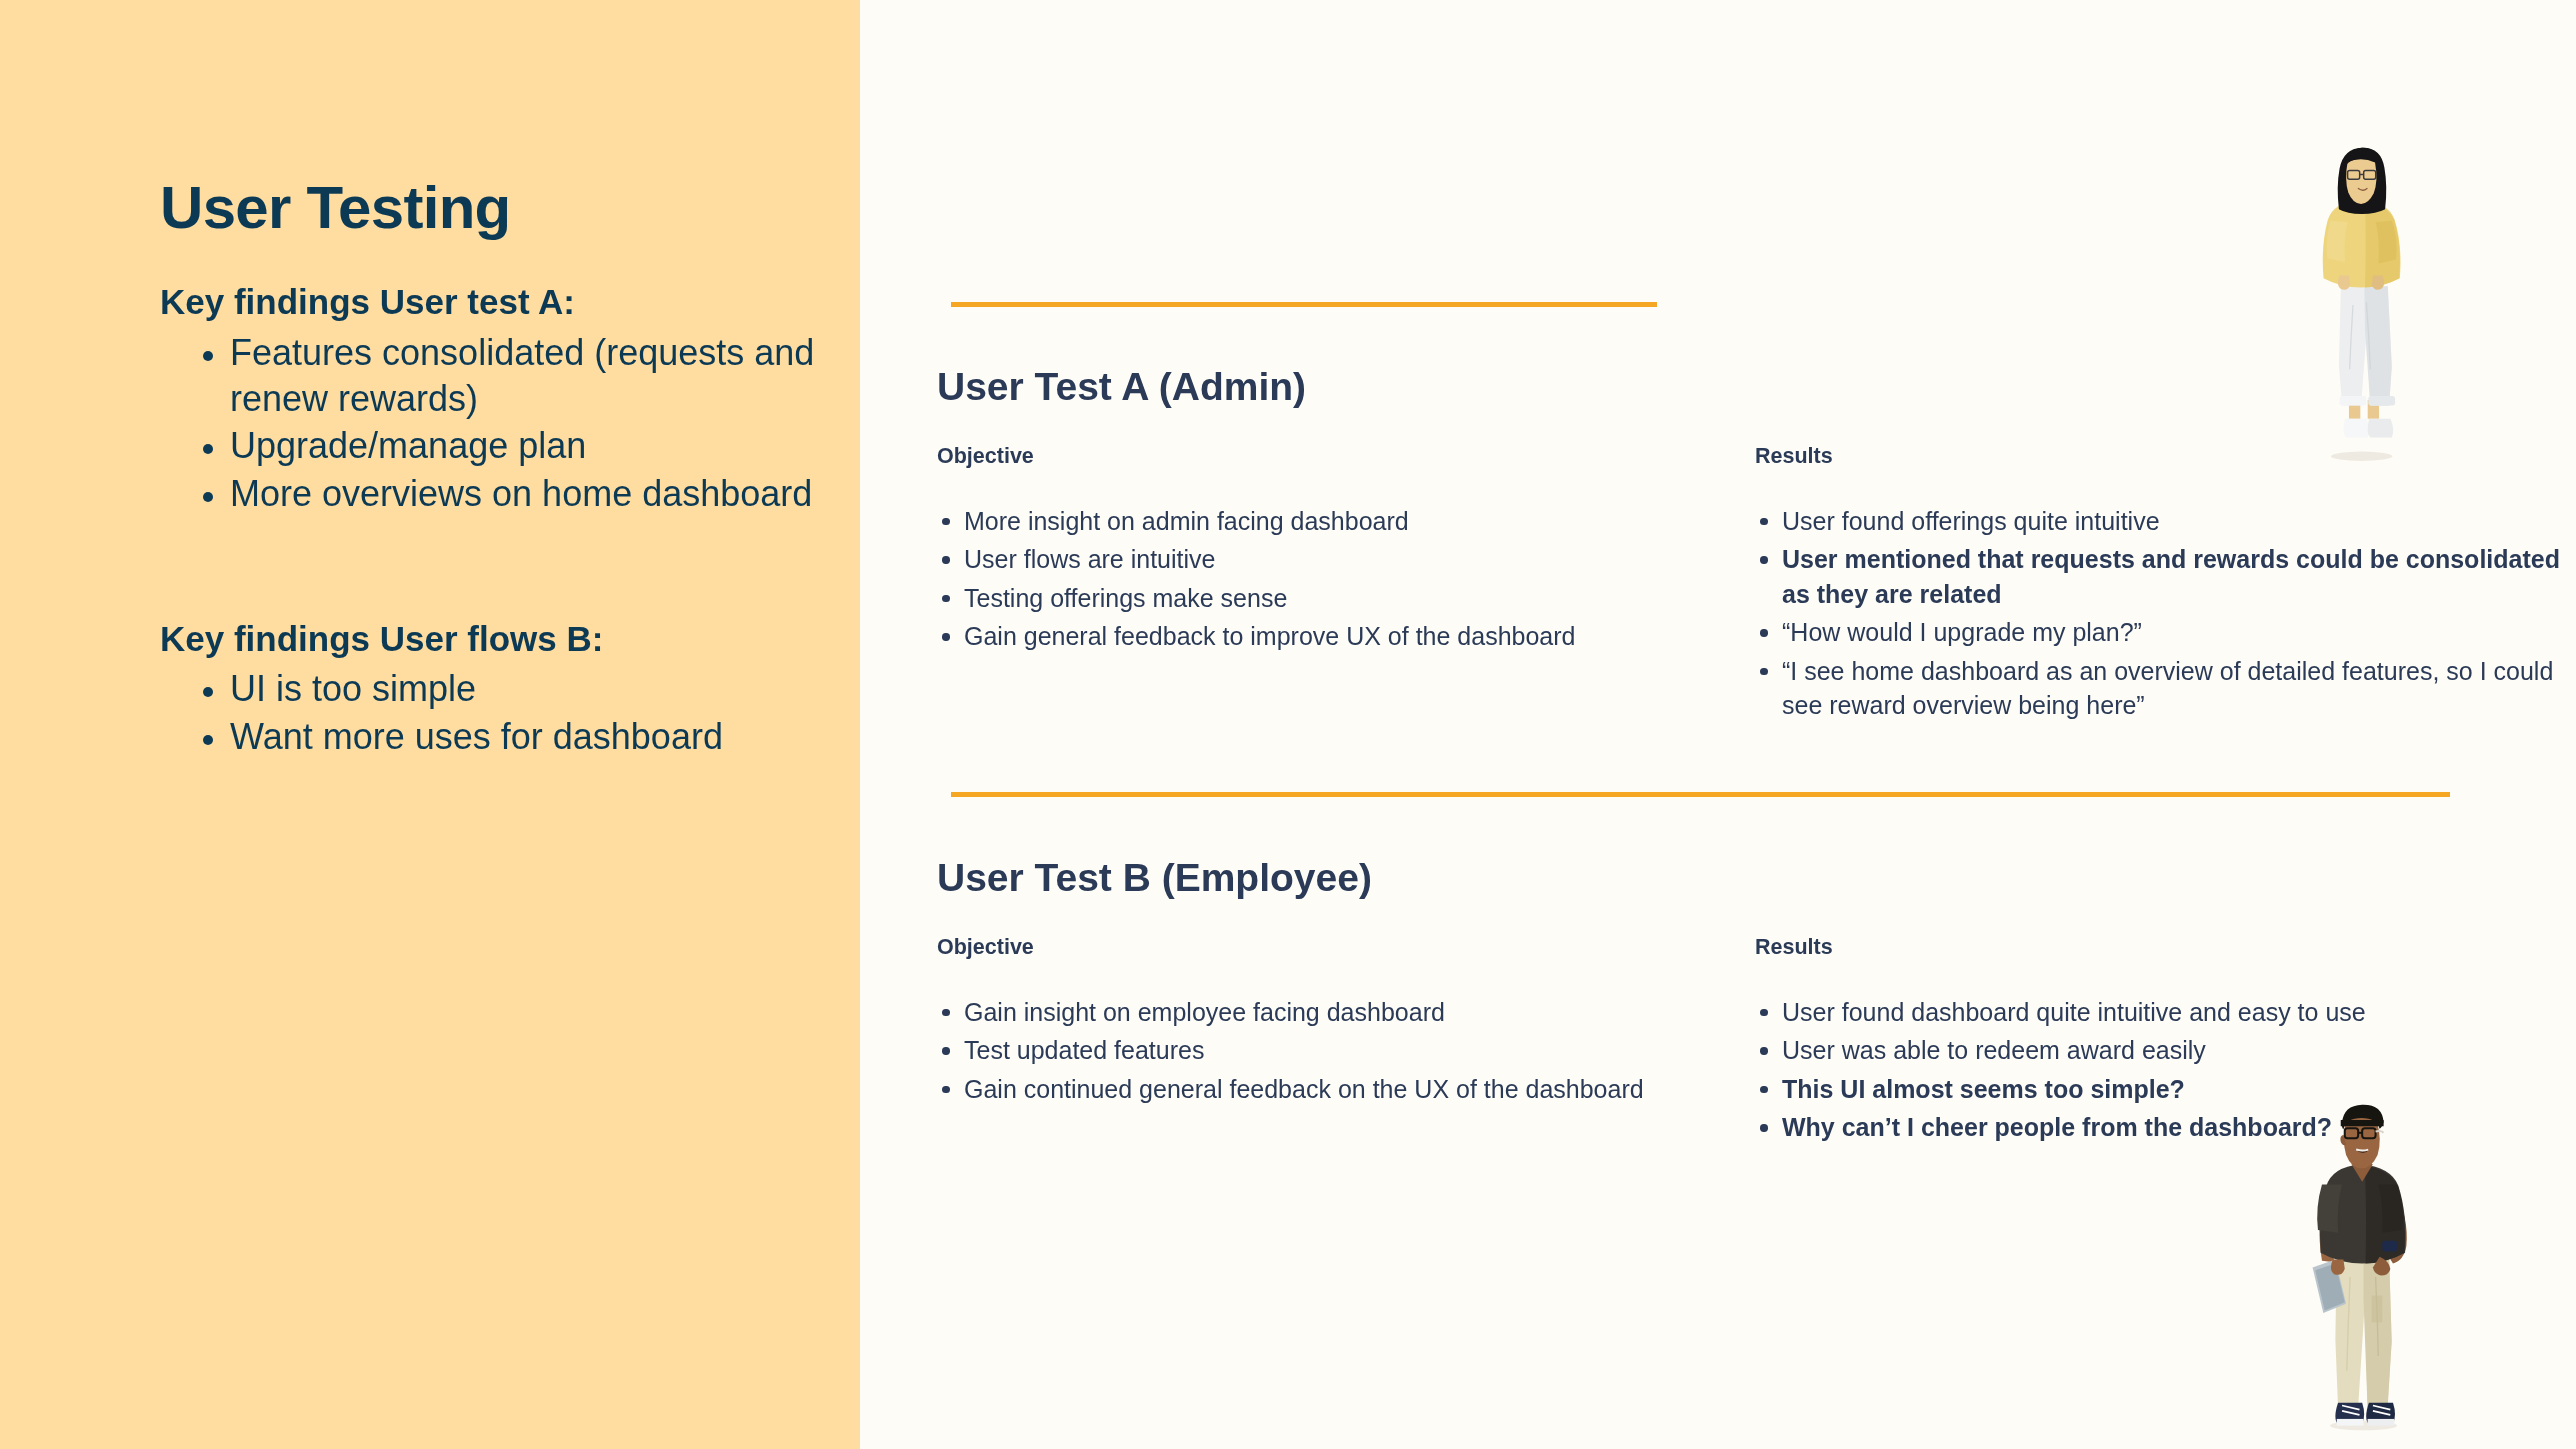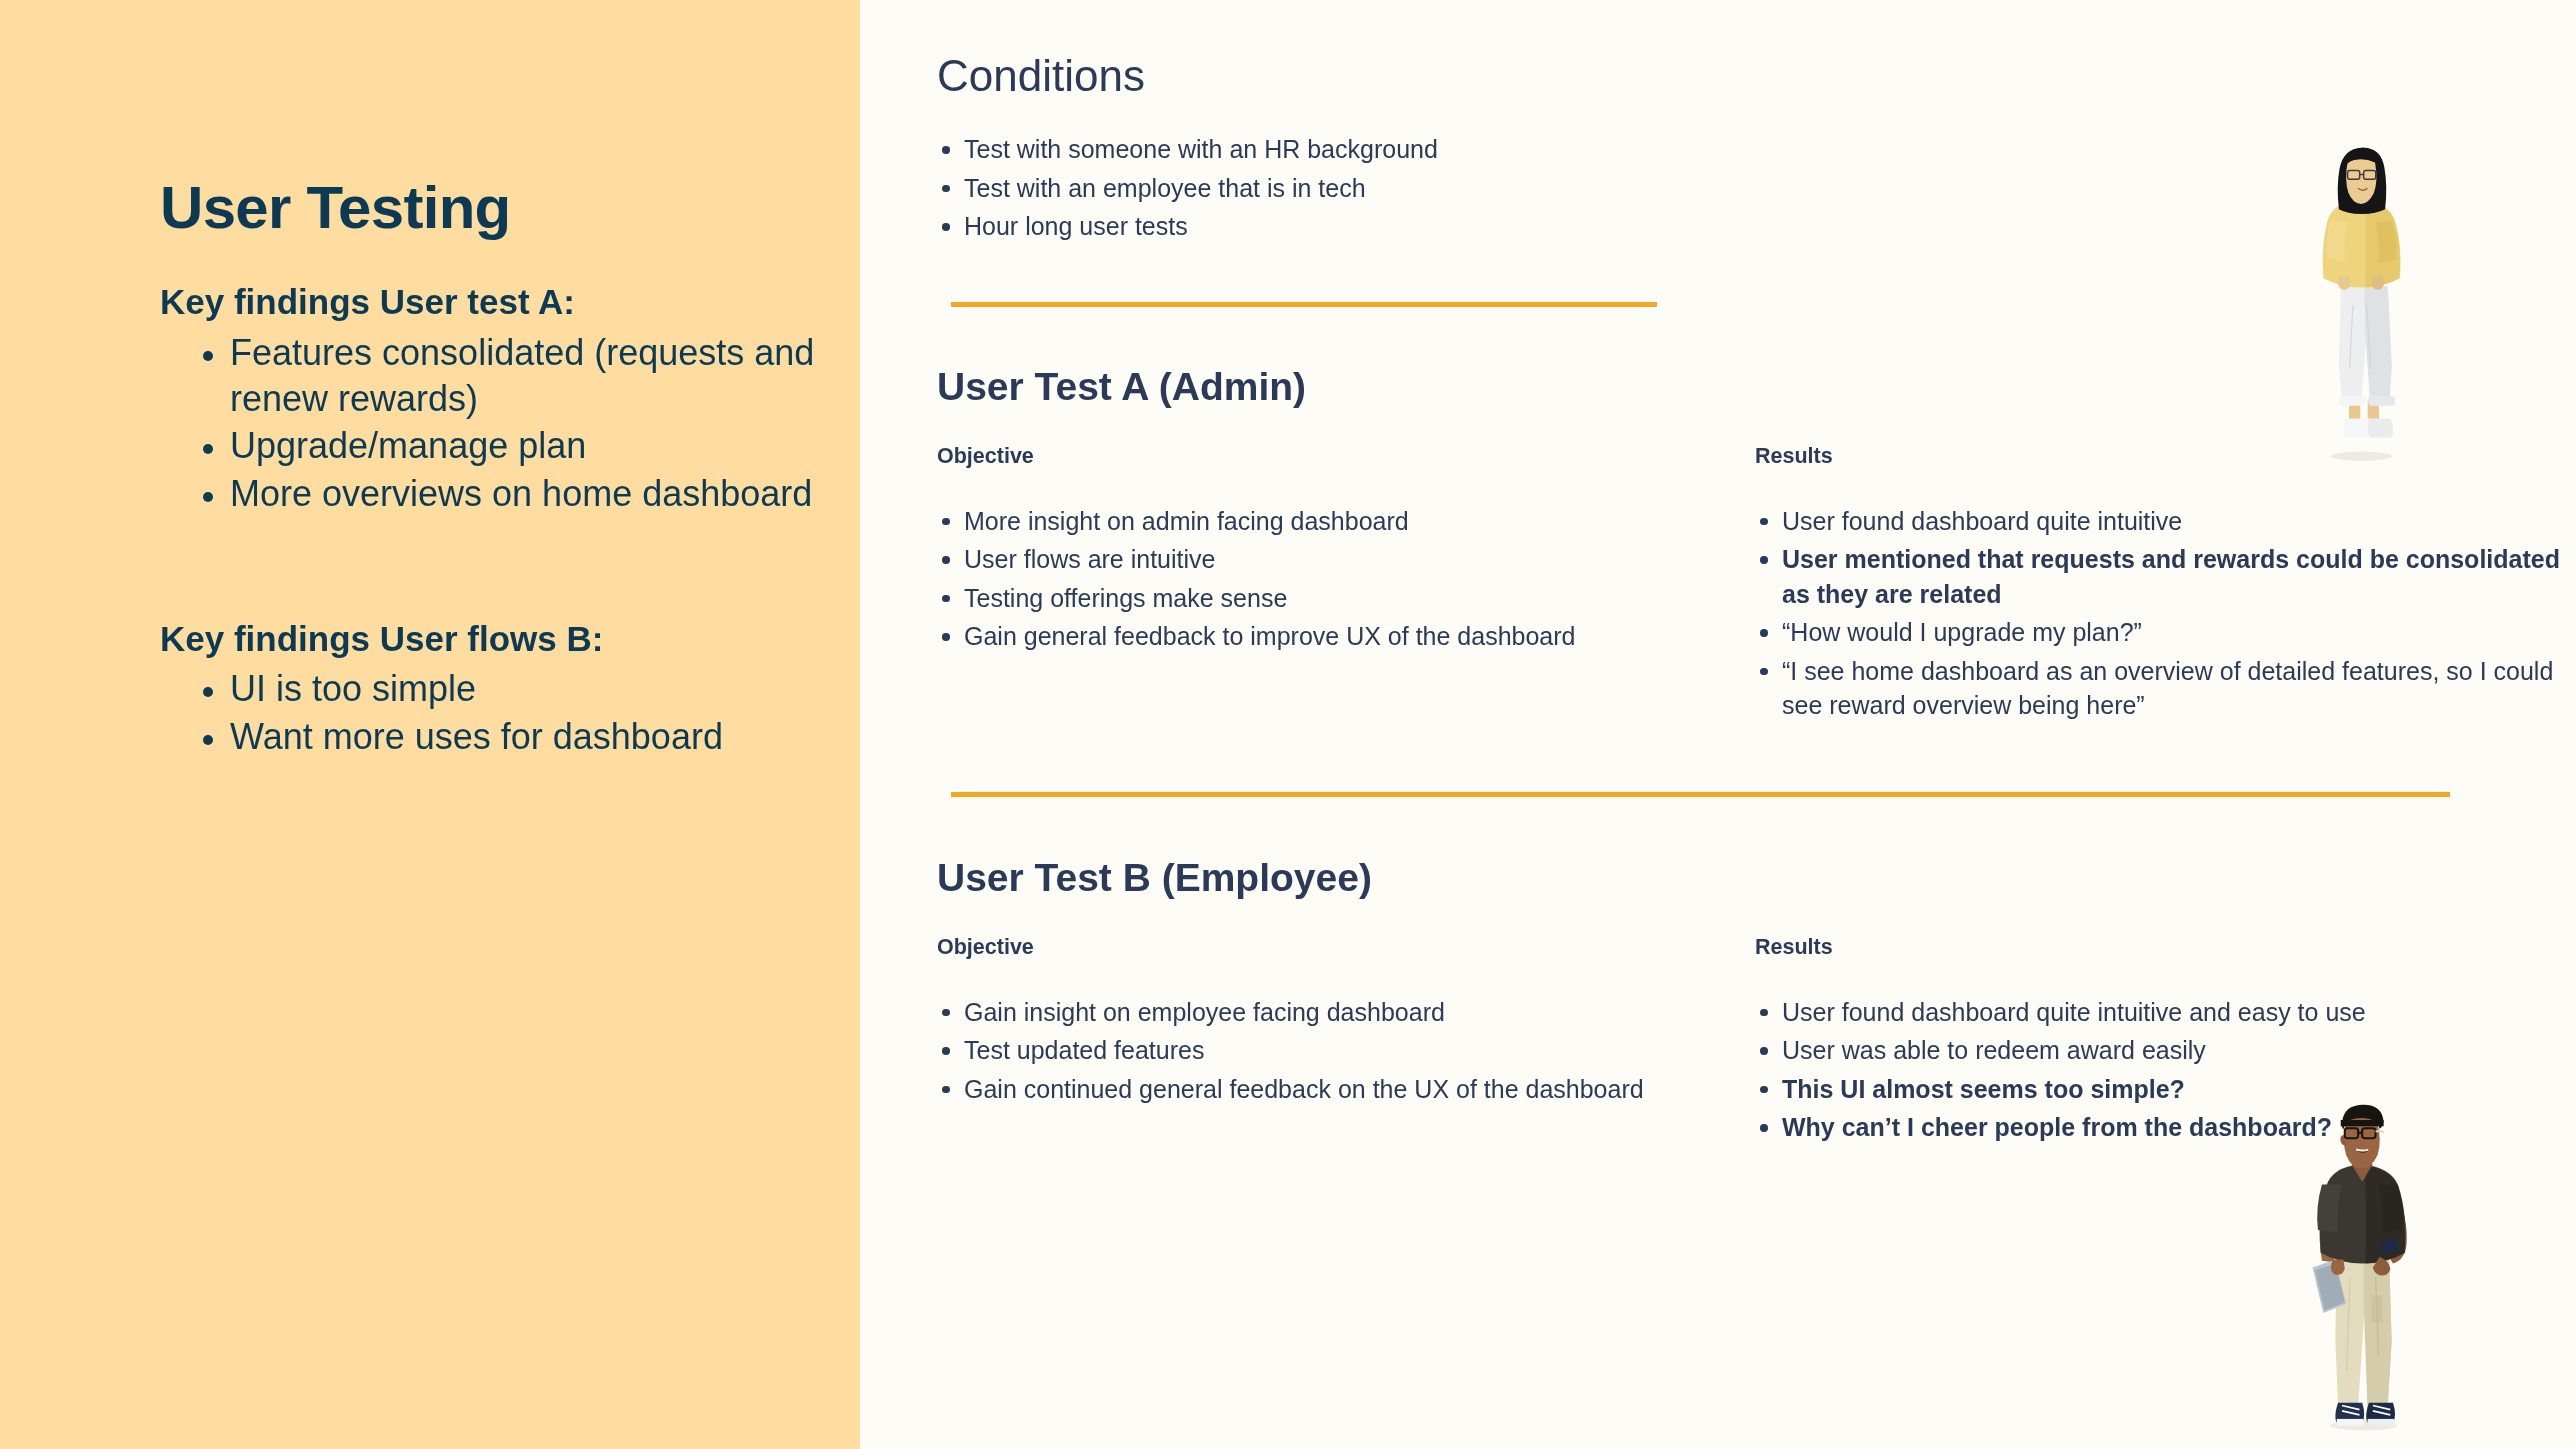--- a/index.html
+++ b/index.html
@@ -168,49 +168,41 @@
           <li>UI is too simple</li>
           <li>Want more uses for dashboard</li>
         </ul>
       </div>
 
     </div>
   </div>
 
   <div class="main">
 
-    <div class="section-conditions">
-      <div class="h-conditions">Conditions</div>
-      <ul class="bullets">
-        <li>Test with someone with an HR background</li>
-        <li>Test with an employee that is in tech</li>
-        <li>Hour long user tests</li>
-      </ul>
-    </div>
 
     <div class="divider divider-1"></div>
 
     <div class="test-section test-a">
       <div class="test-title">User Test A (Admin)</div>
       <div class="cols">
 
         <div class="col-objective">
           <div class="col-label">Objective</div>
           <ul class="bullets">
             <li>More insight on admin facing dashboard</li>
             <li>User flows are intuitive</li>
             <li>Testing offerings make sense</li>
             <li>Gain general feedback to improve UX of the dashboard</li>
           </ul>
         </div>
 
         <div class="col-results">
           <div class="col-label">Results</div>
           <ul class="bullets">
-            <li>User found dashboard quite intuitive</li>
+            <li>User found offerings quite intuitive</li>
             <li class="bold">User mentioned that requests and rewards could be consolidated as they are related</li>
             <li>“How would I upgrade my plan?”</li>
             <li>“I see home dashboard as an overview of detailed features, so I could see reward overview being here”</li>
           </ul>
         </div>
 
       </div>
     </div>
 
     <div class="divider divider-2"></div>

